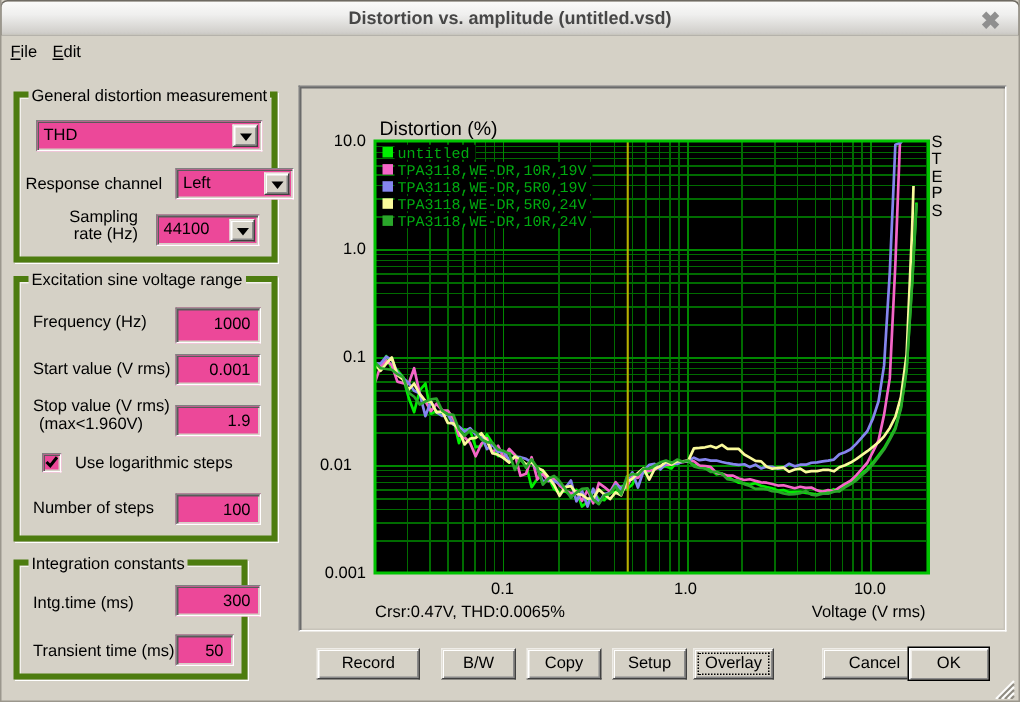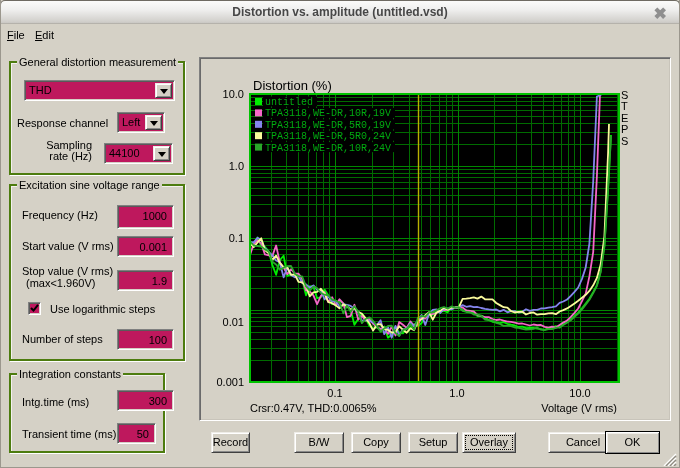--- a/index.html
+++ b/index.html
@@ -9,24 +9,24 @@
 #titlebar { position:absolute; left:0; top:0; width:680px; height:24px;
   background:linear-gradient(#fbfbfa, #efefee 40%, #d2d0cc 92%, #c9c7c3);
   border:1px solid #6e6a62; border-bottom:1px solid #b5b2ab;
   border-radius:5px 5px 0 0; }
 #title { position:absolute; left:0; right:0; top:4px; text-align:center; font-weight:bold; font-size:12px; color:#474747; }
 #closex { position:absolute; right:12px; top:3px; font-size:16px; font-weight:bold; color:#8f8f8f; font-family:"Liberation Sans",sans-serif; }
 
 .menu { top:29px; height:15px; }
 .menu u { text-decoration:underline; }
 
-.group { position:absolute; border:2px solid #4d7c0f; box-shadow:1px 1px 0 #ffffff, inset 1px 1px 0 rgba(255,255,255,0.7); }
+.group { position:absolute; border:4px solid #4d7c0f; box-shadow:1px 1px 0 #ffffff, inset 1px 1px 0 rgba(255,255,255,0.7); }
 .glabel { position:absolute; top:-7px; left:6px; background:#d5d1c6; padding:0 2px; line-height:13px; }
 
-.sunk { position:absolute; background:#be185d; border:1px solid; border-color:#808080 #fff #fff #808080; box-shadow: inset 1px 1px 0 #5a5a5a, inset -1px -1px 0 #d5d1c6; }
+.sunk { position:absolute; background:#ec4899; border:1px solid; border-color:#808080 #fff #fff #808080; box-shadow: inset 1px 1px 0 #5a5a5a, inset -1px -1px 0 #d5d1c6; }
 .num { text-align:right; padding:4px 6px 0 0; }
 
 .dbtn { position:absolute; top:2px; right:2px; width:17px; background:#d5d1c6; border:1px solid; border-color:#efede8 #404040 #404040 #efede8; box-shadow: inset 1px 1px 0 #ffffff, inset -1px -1px 0 #8a8a8a; }
 .arr { position:absolute; left:50%; top:50%; margin:-2px 0 0 -4px; width:0; height:0; border:4px solid transparent; border-top:5px solid #000; border-bottom:none; }
 .ctext { position:absolute; left:4px; top:3px; }
 
 .btn { position:absolute; height:21px; background:#d5d1c6; border:1px solid; border-color:#efede8 #404040 #404040 #efede8; box-shadow: inset 1px 1px 0 #ffffff, inset -1px -1px 0 #8a8a8a; text-align:center; line-height:19px; font-size:11px; }
 .lbl { position:absolute; }
 .r { text-align:right; }
 </style></head><body>
@@ -43,21 +43,21 @@
 <div class="group" style="left:9px; top:61px; width:176px; height:114px;">
   <span class="glabel">General distortion measurement</span>
 </div>
 <div class="sunk" style="left:24px; top:80px; width:151px; height:21px;">
   <span class="ctext">THD</span>
   <span class="dbtn" style="height:15px;">
       <span class="arr"></span>
     </span>
 </div>
 <div class="lbl" style="left:17px; top:117px; width:90px; text-align:right; white-space:nowrap;">Response channel</div>
-<div class="sunk" style="left:117px; top:112px; width:48px; height:21px;">
+<div class="sunk" style="left:117px; top:112px; width:79px; height:21px;">
   <span class="ctext">Left</span>
   <span class="dbtn" style="height:15px;">
       <span class="arr"></span>
     </span>
 </div>
 <div class="lbl" style="left:22px; top:140px; width:70px; text-align:right; line-height:11px;">Sampling<br>rate (Hz)</div>
 <div class="sunk" style="left:104px; top:143px; width:69px; height:21px;">
   <span class="ctext">44100</span>
   <span class="dbtn" style="height:15px;">
       <span class="arr"></span>
@@ -89,21 +89,21 @@
 <div class="sunk num" style="left:117px; top:390px; width:57px; height:21px;">300</div>
 <div class="lbl" style="left:22px; top:428px;">Transient time (ms)</div>
 <div class="sunk num" style="left:117px; top:423px; width:39px; height:21px;">50</div>
 
 <div class="abs" style="left:199px; top:57px; width:472px; height:364px; background:#d5d1c6; border:1px solid; border-color:#808080 #fff #fff #808080; box-shadow: inset 1px 1px 0 #6a6a6a, inset -1px -1px 0 #c8c4ba;"></div>
 
 <div class="lbl" style="left:253px; top:78px; font-size:13px;">Distortion (%)</div>
 <div class="lbl r" style="left:204px; top:88px; width:40px;">10.0</div>
 <div class="lbl r" style="left:204px; top:160px; width:40px;">1.0</div>
 <div class="lbl r" style="left:204px; top:232px; width:40px;">0.1</div>
-<div class="lbl r" style="left:204px; top:316px; width:40px;">0.01</div>
+<div class="lbl r" style="left:204px; top:304px; width:40px;text-align:center;">0.01</div>
 <div class="lbl r" style="left:204px; top:376px; width:40px;">0.001</div>
 <div class="lbl" style="left:315px; top:387px; width:40px; text-align:center;">0.1</div>
 <div class="lbl" style="left:437px; top:387px; width:40px; text-align:center;">1.0</div>
 <div class="lbl" style="left:560px; top:387px; width:40px; text-align:center;">10.0</div>
 <div class="lbl" style="left:250px; top:402px;">Crsr:0.47V, THD:0.0065%</div>
 <div class="lbl r" style="left:537px; top:402px; width:80px;">Voltage (V rms)</div>
 <div class="lbl" style="left:621px; top:90px; line-height:11.4px;">S<br>T<br>E<br>P<br>S</div>
 
 <svg class="abs" style="left:248px; top:92px;" width="374" height="294" viewBox="0 0 374 294">
   <rect x="2" y="2" width="369" height="288" fill="#000"></rect>
@@ -137,21 +137,21 @@
       <text x="17" y="24.4">TPA3118,WE-DR,10R,19V</text>
     <rect x="7" y="28.8" width="7" height="7" fill="#8585ee"></rect>
       <text x="17" y="35.8">TPA3118,WE-DR,5R0,19V</text>
     <rect x="7" y="40.2" width="7" height="7" fill="#fafa9b"></rect>
       <text x="17" y="47.2">TPA3118,WE-DR,5R0,24V</text>
     <rect x="7" y="51.6" width="7" height="7" fill="#2aa62a"></rect>
       <text x="17" y="58.6">TPA3118,WE-DR,10R,24V</text>
   </g>
 </svg>
 
-<div class="btn" style="left:211px; top:432px; width:39px;">Record</div>
+<div class="btn" style="left:211px; top:432px; width:69px;">Record</div>
 <div class="btn" style="left:294px; top:432px; width:50px;">B/W</div>
 <div class="btn" style="left:351px; top:432px; width:50px;">Copy</div>
 <div class="btn" style="left:408px; top:432px; width:50px;">Setup</div>
 <div class="btn" style="left:462px; top:432px; width:54px;"><span style="position:absolute;inset:2px;border:1px dotted #000;"></span>Overlay</div>
 <div class="btn" style="left:548px; top:432px; width:70px;">Cancel</div>
 <div class="btn" style="left:605px; top:431px; width:55px; height:23px; border-color:#000; box-shadow: inset 1px 1px 0 #ffffff, inset -1px -1px 0 #8a8a8a, inset 2px 2px 0 #efede8; line-height:21px;">OK</div>
 
 <svg class="abs" style="left:662px; top:452px;" width="15" height="14" viewBox="0 0 15 14">
   <g stroke-width="1.4" fill="none">
     <path d="M2 14 L14 2" stroke="#fdfdfc"></path>

